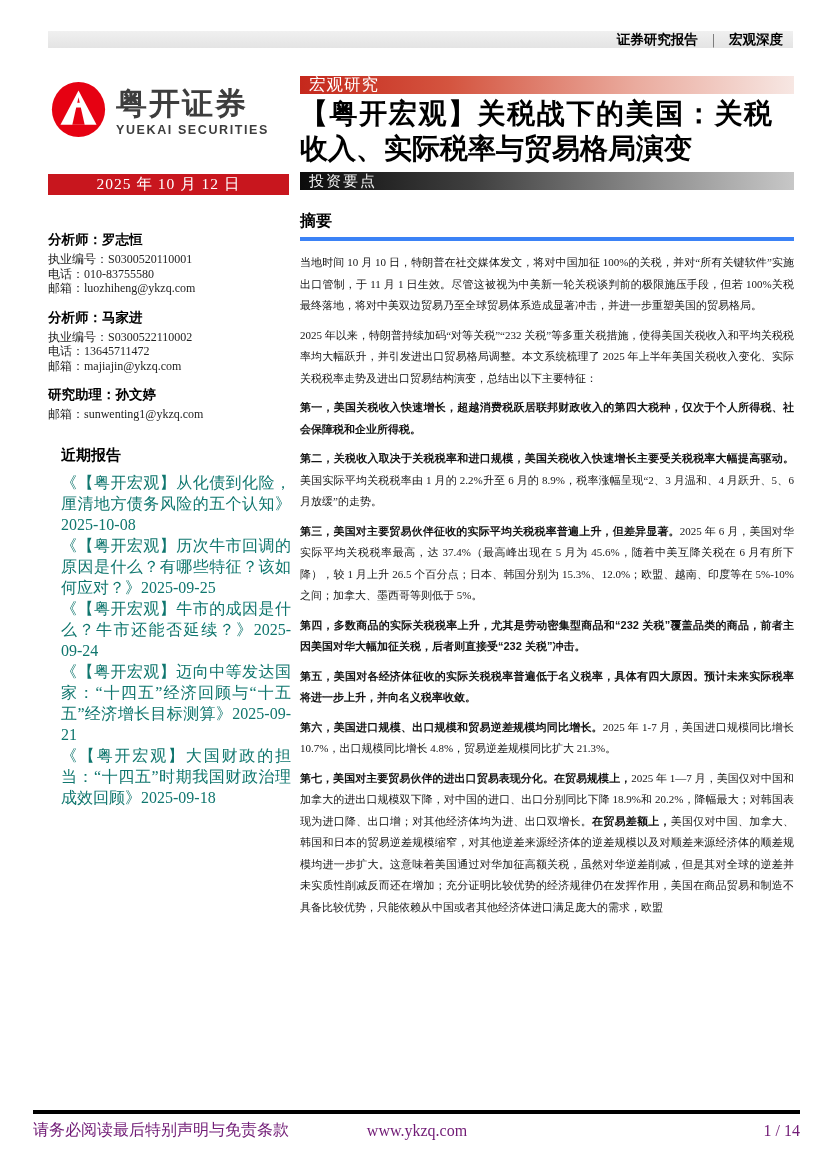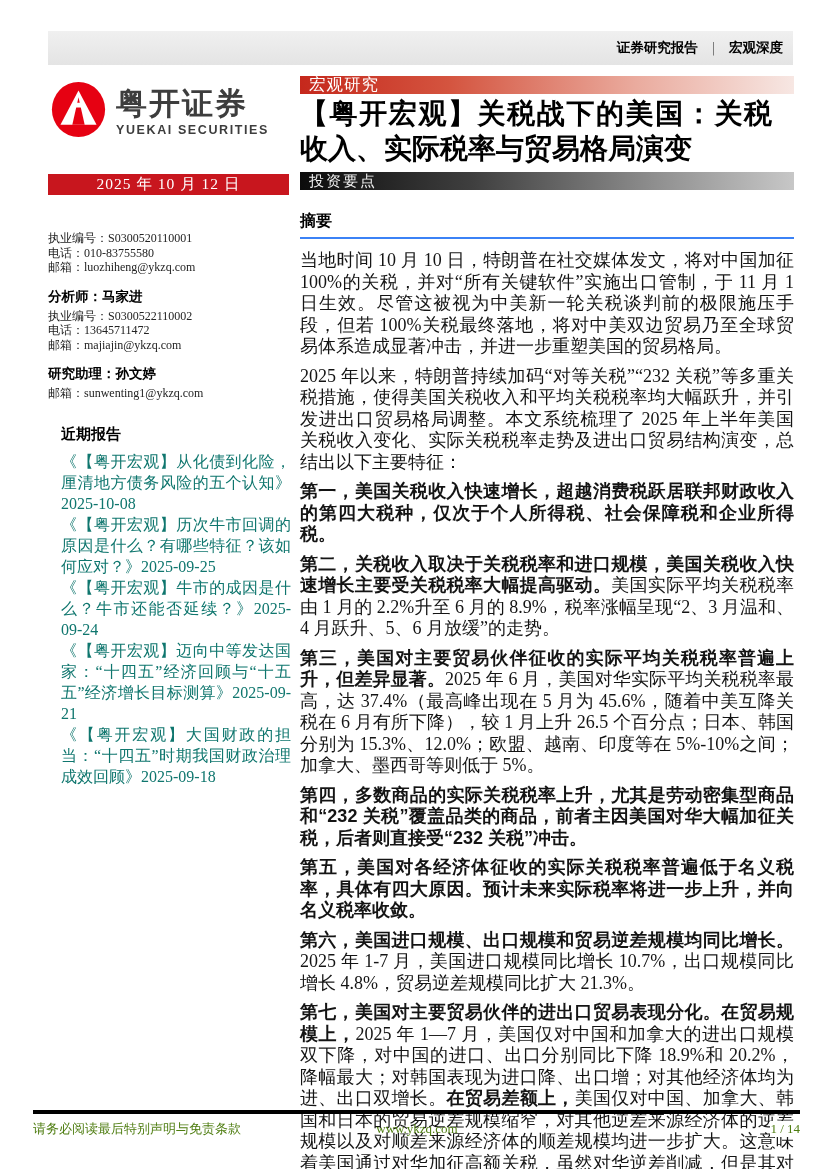--- a/index.html
+++ b/index.html
@@ -1,20 +1,20 @@
 <!DOCTYPE html>
 <html><head>
 <meta charset="utf-8">
 <style>
   * { margin:0; padding:0; box-sizing:border-box; }
   body { background:#fff; font-family:"Liberation Serif","DejaVu Serif",serif; color:#111; }
   .page { position:relative; width:826px; height:1169px; background:#fff; overflow:hidden; }
 
   
-  .topbar { position:absolute; left:48px; top:31px; width:745px; height:34px;
+  .topbar { position:absolute; left:48px; top:31px; width:745px; height:17px;
             background:linear-gradient(#f0f0f0,#e4e4e4);
             display:flex; align-items:center; justify-content:flex-end;
             padding-right:10px; gap:9px;
             font-weight:bold; font-size:13.5px; color:#000;
             font-family:Liberation Serif, serif; }
   .topbar .sep { font-weight:normal; color:#666; }
 
   
   .logo { position:absolute; left:50px; top:80px; display:flex; align-items:center; gap:9px; }
   .logo-txt { display:flex; flex-direction:column; }
@@ -45,28 +45,28 @@
                 display:flex; align-items:center; padding-left:9px;
                 background:linear-gradient(90deg,#c5281c 0%,#d4543f 30%,#e9aironment 0%); }
   .cat-banner { background:linear-gradient(90deg,#c5281c 0%,#d4543f 30%,#eaab9e 68%,#f7e7e3 100%); }
   .doc-title { width:472px; font-size:28px; font-weight:bold; line-height:35px;
                text-align:justify; color:#000; margin-top:2px; }
   .sec-banner { height:18px; margin-top:6px; color:#f0f0f0; font-size:15px; letter-spacing:2px;
                 display:flex; align-items:center; padding-left:9px;
                 background:linear-gradient(90deg,#0c0c0c 0%,#3f3f3f 35%,#8f8f8f 72%,#c7c7c7 100%); }
   .abstract-h { margin-top:21px; font-size:16px; font-weight:bold; color:#000;
                 font-family:"Liberation Sans",sans-serif;
-                padding-bottom:5px; border-bottom:2px solid #3b82f6; margin-bottom:11px; }
-  .para { font-size:18px; line-height:21.5px; text-align:justify; margin-bottom:8px; color:#141414; }
+                padding-bottom:5px; border-bottom:4px solid #3b82f6; margin-bottom:11px; }
+  .para { font-size:11px; line-height:21.5px; text-align:justify; margin-bottom:8px; color:#141414; }
   .para .b { font-weight:bold; font-family:"Liberation Sans",sans-serif; }
 
   
   .footline { position:absolute; left:33px; right:26px; top:1110px; height:4px; background:#000; }
   .footrow { position:absolute; left:33px; right:26px; top:1120px; display:flex;
-             justify-content:space-between; align-items:center; font-size:13px; color:#4d7c0f; }
+             justify-content:space-between; align-items:center; font-size:16px; color:#701a75; }
   .footrow .mid { position:absolute; left:1px; right:0; text-align:center; }
   .footrow .pg { z-index:1; background:#fff; }
   .footrow .dis { z-index:1; background:#fff; }
 </style>
 </head>
 <body>
 
 <div class="page">
 
   <div class="topbar">
@@ -90,20 +90,21 @@
     </span>
   </div>
 
   <div class="datebar">
     <span>2025 年 10 月 12 日</span>
   </div>
 
   <div class="sidebar">
     <div id="analyst-list">
         <div class="analyst">
+          <div class="name">分析师：罗志恒</div>
           <div class="field">执业编号：S0300520110001</div>
           <div class="field">电话：010-83755580</div>
           <div class="field">邮箱：luozhiheng@ykzq.com</div>
         </div>
         <div class="analyst">
           <div class="name">分析师：马家进</div>
           <div class="field">执业编号：S0300522110002</div>
           <div class="field">电话：13645711472</div>
           <div class="field">邮箱：majiajin@ykzq.com</div>
         </div>

